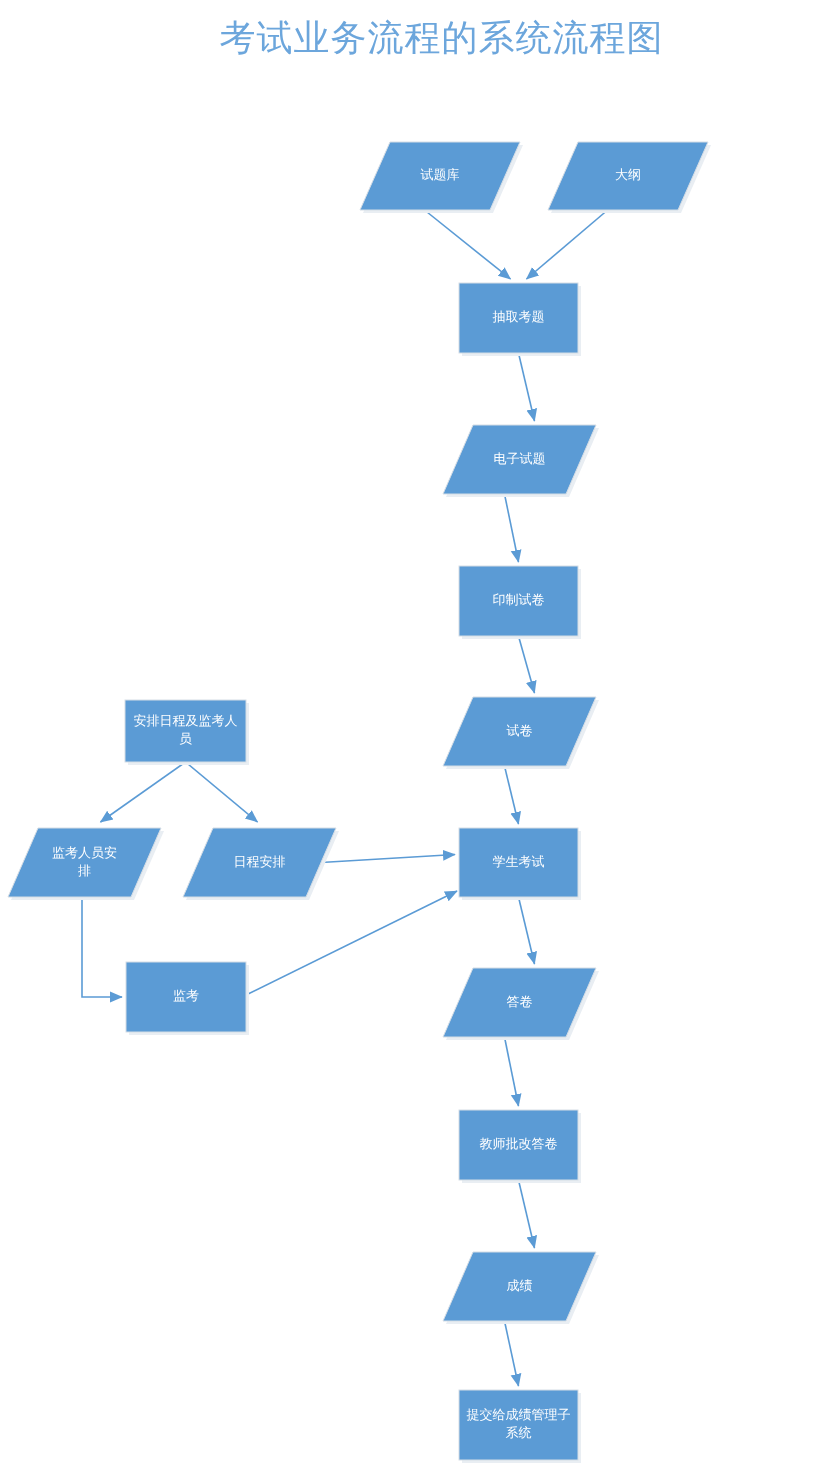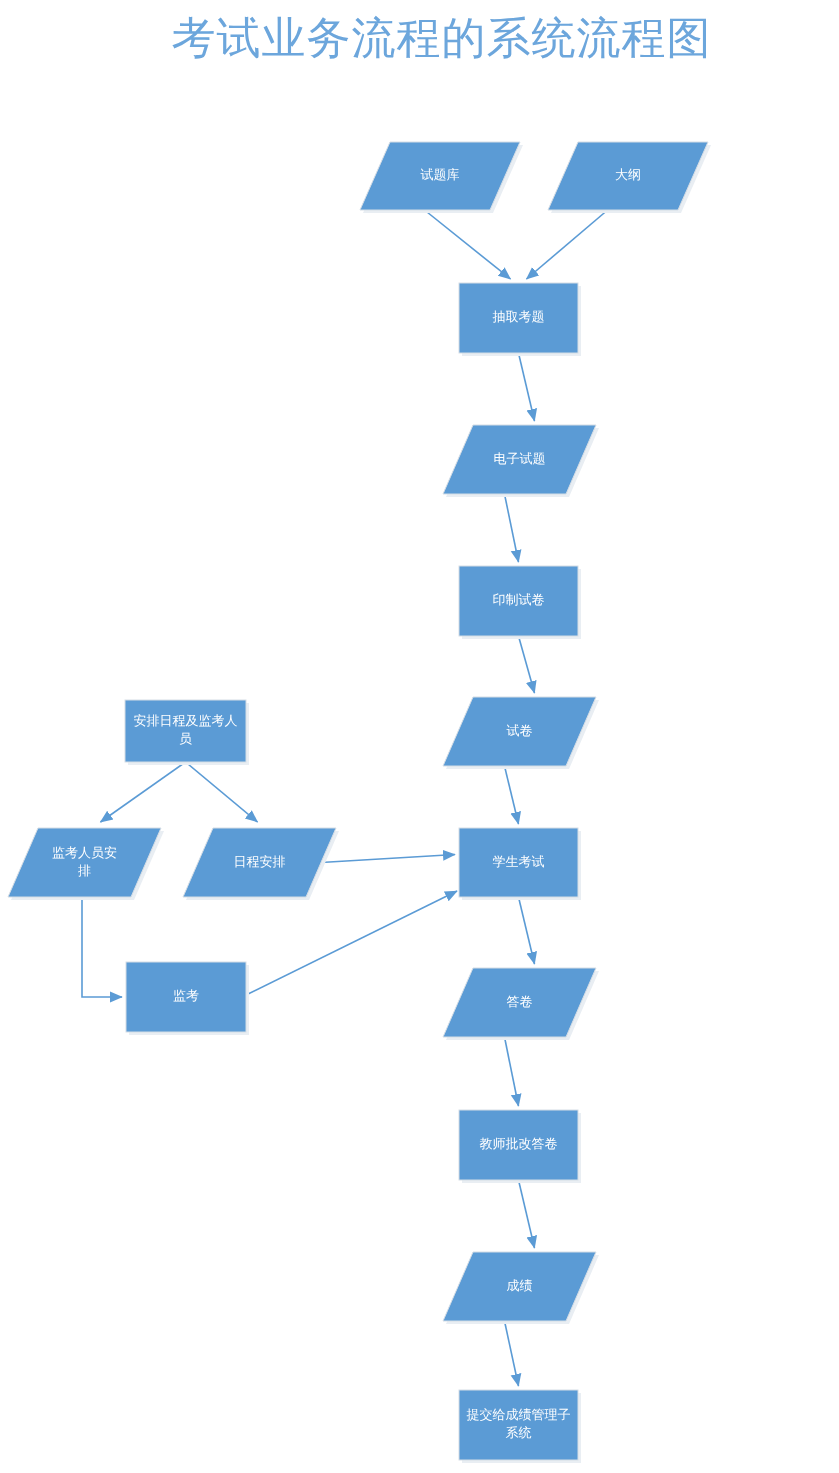--- a/index.html
+++ b/index.html
@@ -14,21 +14,21 @@
     font-family: "Liberation Sans", "DejaVu Sans", sans-serif;
     overflow: hidden;
   }
   #diagram-title {
     position: absolute;
     left: 0;
     top: 12px;
     width: 839px;
     text-align: center;
     color: #6CA6DC;
-    font-size: 44px;
+    font-size: 36px;
     font-weight: 400;
     letter-spacing: 1px;
     line-height: 52px;
     padding-left: 44px;
     box-sizing: border-box;
   }
   #flow-canvas {
     position: absolute;
     left: 0;
     top: 0;

